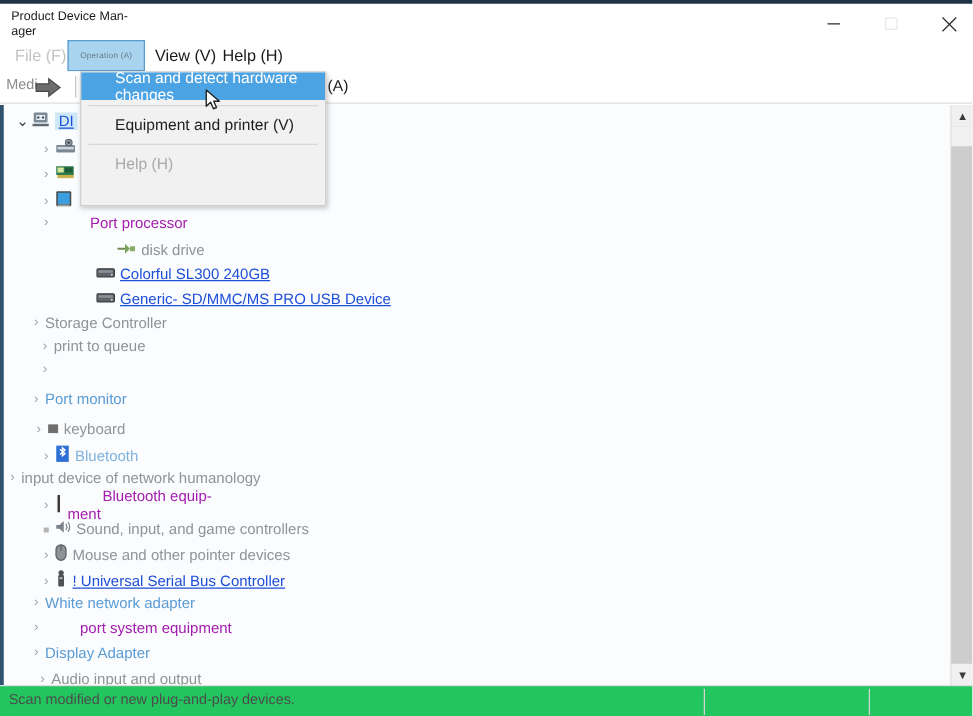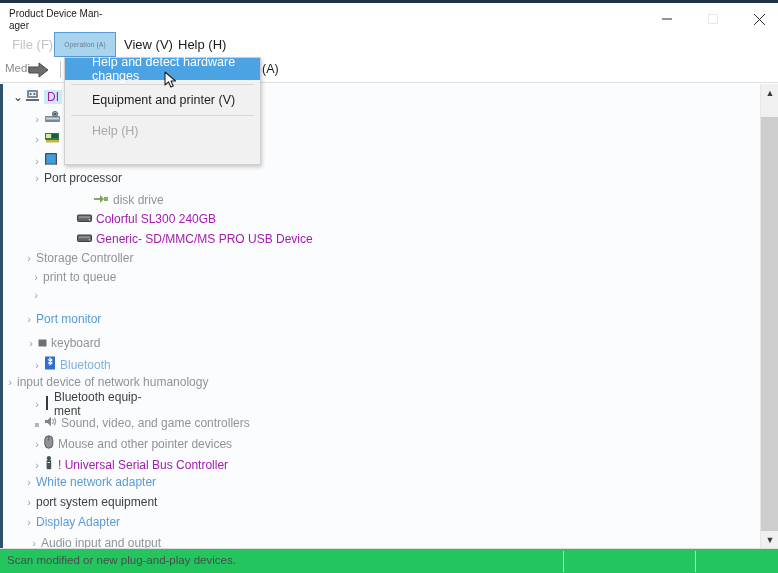--- a/index.html
+++ b/index.html
@@ -111,22 +111,22 @@
   .chev.open { color: #3b3b3b; font-size: 12px; }
   .ic { display: inline-block; flex: 0 0 auto; margin-right: 4px; }
   .lbl { flex: 0 0 auto; }
 
   .row.sel .lbl-box {
     background: #cde8f7;
     padding: 0 3px;
   }
 
   
-  .c-dark  { color: #a21caf; }
-  .c-mid   { color: #404040; }
+  .c-dark  { color: #1d4ed8; text-decoration: underline; }
+  .c-mid   { color: #a21caf; margin-left: 28px; }
   .c-gray  { color: #8e9499; }
   .c-blue  { color: #5b9bd5; }
   .c-blue2 { color: #7fb2dd; }
 
   .wrap2 { white-space: pre-line; line-height: 11.5px; }
 
   
   .vscroll {
     position: absolute; right: 0; top: 84px; width: 18px; height: 464px;
     background: #cdcdcd;
@@ -352,21 +352,21 @@
           <span class="lbl-box"><span class="lbl c-mid wrap2">Bluetooth equip-
 ment</span></span>
         </div>
         <div class="row" style="top: 331px; padding-left: 27px;">
           <span class="chev"><span class="i-dot" style="display:inline-block"></span></span>
           <span class="ic"><svg width="13" height="13" viewBox="0 0 13 13">
               <path d="M1 5 H3.6 L7 1.8 V11.2 L3.6 8 H1 Z" fill="#7d848a"></path>
               <path d="M8.6 4 Q10.4 6.5 8.6 9" stroke="#7d848a" stroke-width="1" fill="none"></path>
               <path d="M10.4 2.6 Q13 6.5 10.4 10.4" stroke="#7d848a" stroke-width="1" fill="none"></path>
             </svg></span>
-          <span class="lbl-box"><span class="lbl c-gray">Sound, video, and game controllers</span></span>
+          <span class="lbl-box"><span class="lbl c-gray">Sound, input, and game controllers</span></span>
         </div>
         <div class="row" style="top: 351px; padding-left: 27px;">
           <span class="chev">›</span>
           <span class="ic"><svg width="10" height="14" viewBox="0 0 10 14">
               <rect x="0.8" y="0.8" width="8" height="12.4" rx="4" fill="#8d9399" stroke="#5a6066"></rect>
               <line x1="4.8" y1="1" x2="4.8" y2="5.5" stroke="#5a6066"></line>
             </svg></span>
           <span class="lbl-box"><span class="lbl c-gray">Mouse and other pointer devices</span></span>
         </div>
         <div class="row" style="top: 372px; padding-left: 27px;">
@@ -404,21 +404,21 @@
   </div>
 
   <div class="statusbar">
     <div class="status-text">Scan modified or new plug-and-play devices.</div>
     <div class="status-div d1"></div>
     <div class="status-div d2"></div>
   </div>
 
   <div class="dropdown">
     <div class="dd-item hi">
-      <span>Help and detect hardware changes</span>
+      <span>Scan and detect hardware changes</span>
     </div>
     <div class="dd-overflow">(A)</div>
     <div class="dd-sep"></div>
     <div class="dd-item">
       <span>Equipment and printer (V)</span>
     </div>
     <div class="dd-sep"></div>
     <div class="dd-item dis">
       <span>Help (H)</span>
     </div>

